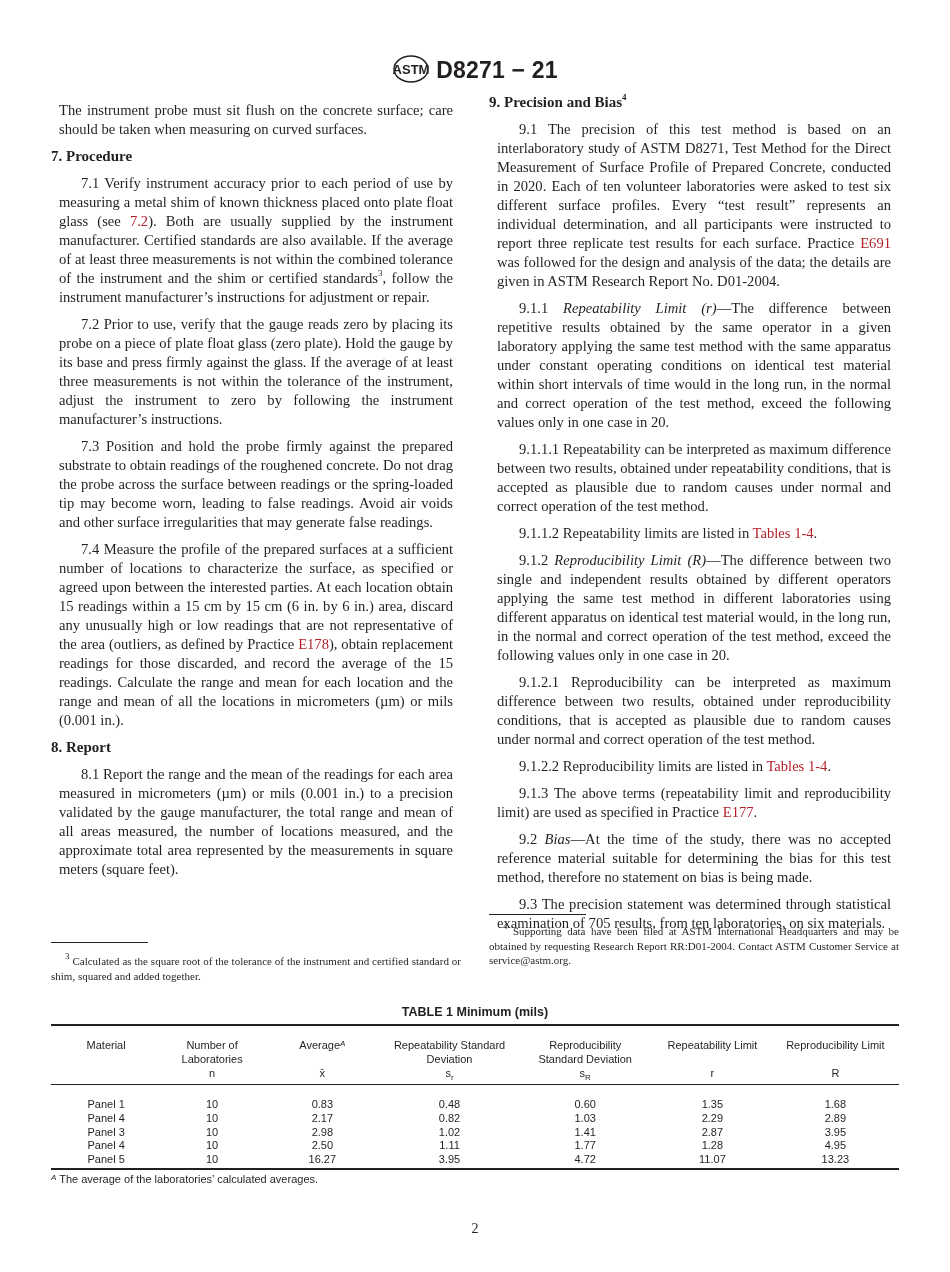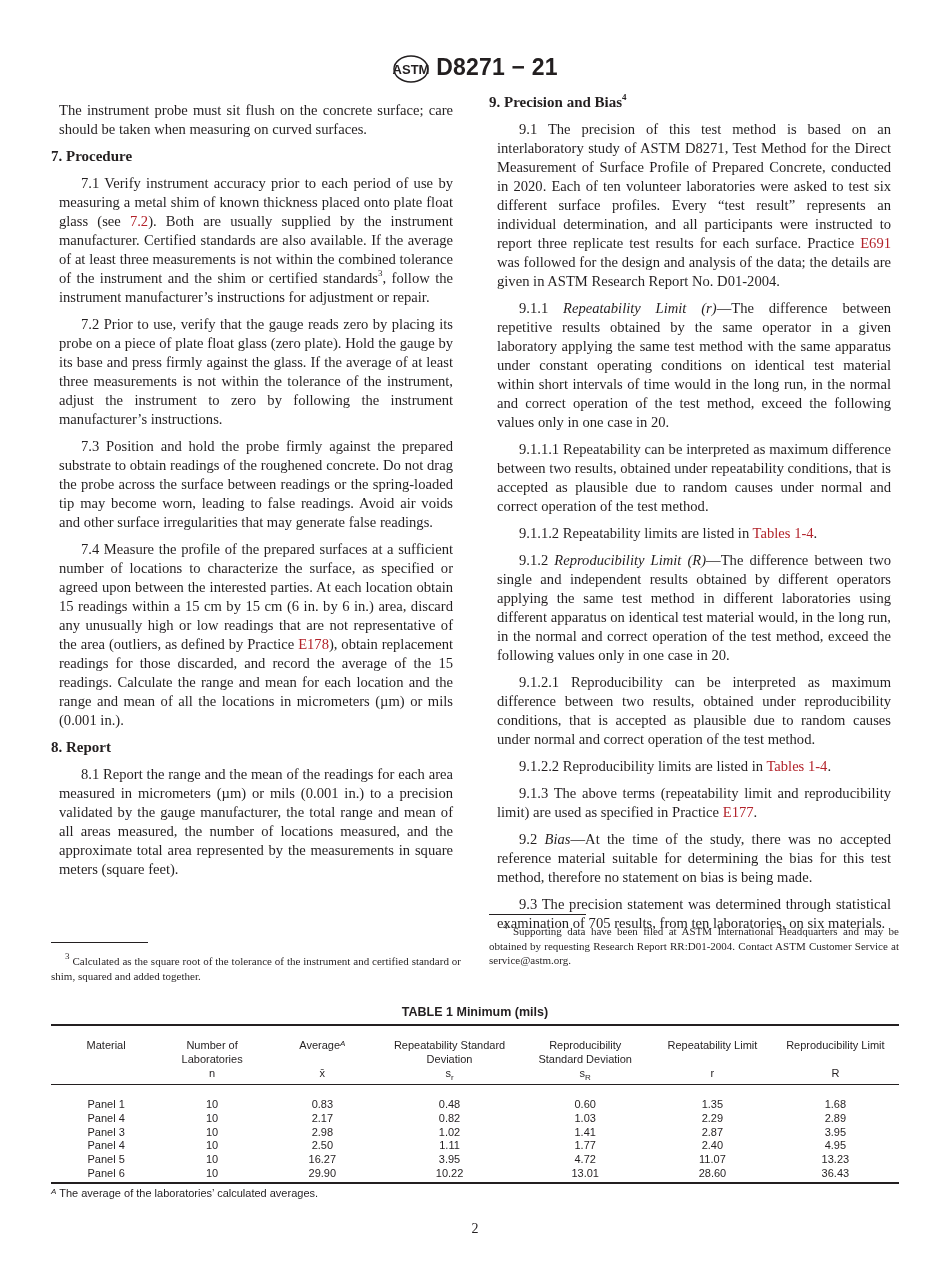--- a/index.html
+++ b/index.html
@@ -5,21 +5,21 @@
   * { box-sizing: border-box; margin: 0; padding: 0; }
   html, body { width: 950px; height: 1272px; background: #ffffff; }
   body {
     position: relative;
     font-family: "Liberation Serif", "DejaVu Serif", serif;
     color: #231f20;
     overflow: hidden;
   }
   .header {
     position: absolute; top: 54px; left: 0; width: 950px;
-    display: flex; justify-content: center; align-items: flex-start; gap: 6px;
+    display: flex; justify-content: center; align-items: flex-end; gap: 6px;
   }
   .logo {
     width: 38px; height: 30px; display: inline-block;
   }
   .designation {
     font-family: "Liberation Sans", "DejaVu Sans", sans-serif;
     font-weight: bold; font-size: 23px; color: #231f20; letter-spacing: 0.2px;
   }
   .col {
     position: absolute; top: 93px; width: 410px;
@@ -161,39 +161,30 @@
           <td>1.41</td>
           <td>2.87</td>
           <td>3.95</td>
       </tr>
       <tr>
         <td>Panel 4</td>
           <td>10</td>
           <td>2.50</td>
           <td>1.11</td>
           <td>1.77</td>
-          <td>2.40</td>
+          <td>1.28</td>
           <td>4.95</td>
       </tr>
       <tr>
         <td>Panel 5</td>
           <td>10</td>
           <td>16.27</td>
           <td>3.95</td>
           <td>4.72</td>
           <td>11.07</td>
           <td>13.23</td>
       </tr>
-      <tr>
-        <td>Panel 6</td>
-          <td>10</td>
-          <td>29.90</td>
-          <td>10.22</td>
-          <td>13.01</td>
-          <td>28.60</td>
-          <td>36.43</td>
-      </tr>
     </tbody>
   </table>
   <div class="table-footnote"><i>A</i><span> The average of the laboratories’ calculated averages.</span></div>
 </div>
 
 <div class="pagenum">2</div>
 
 </body></html>

